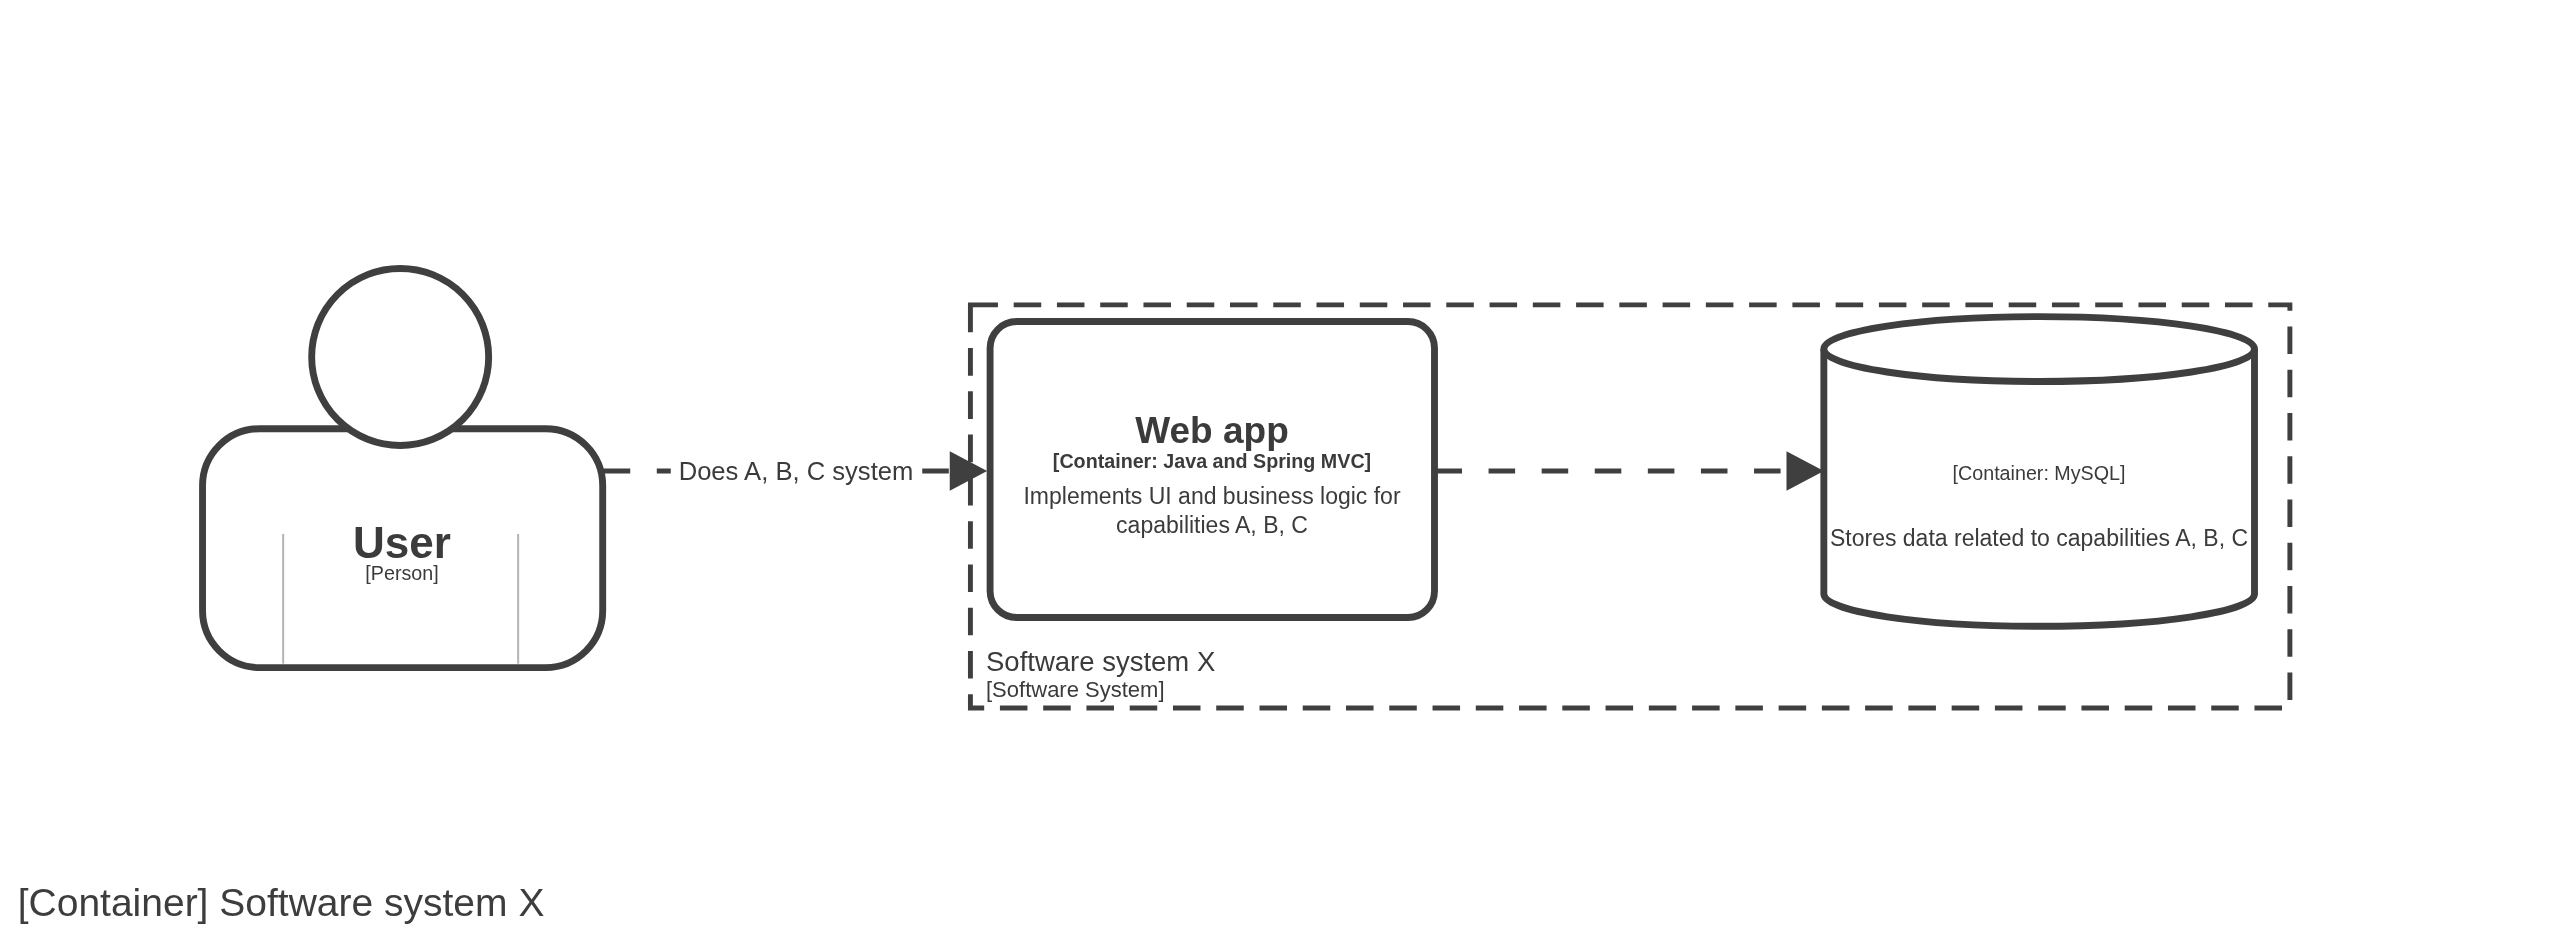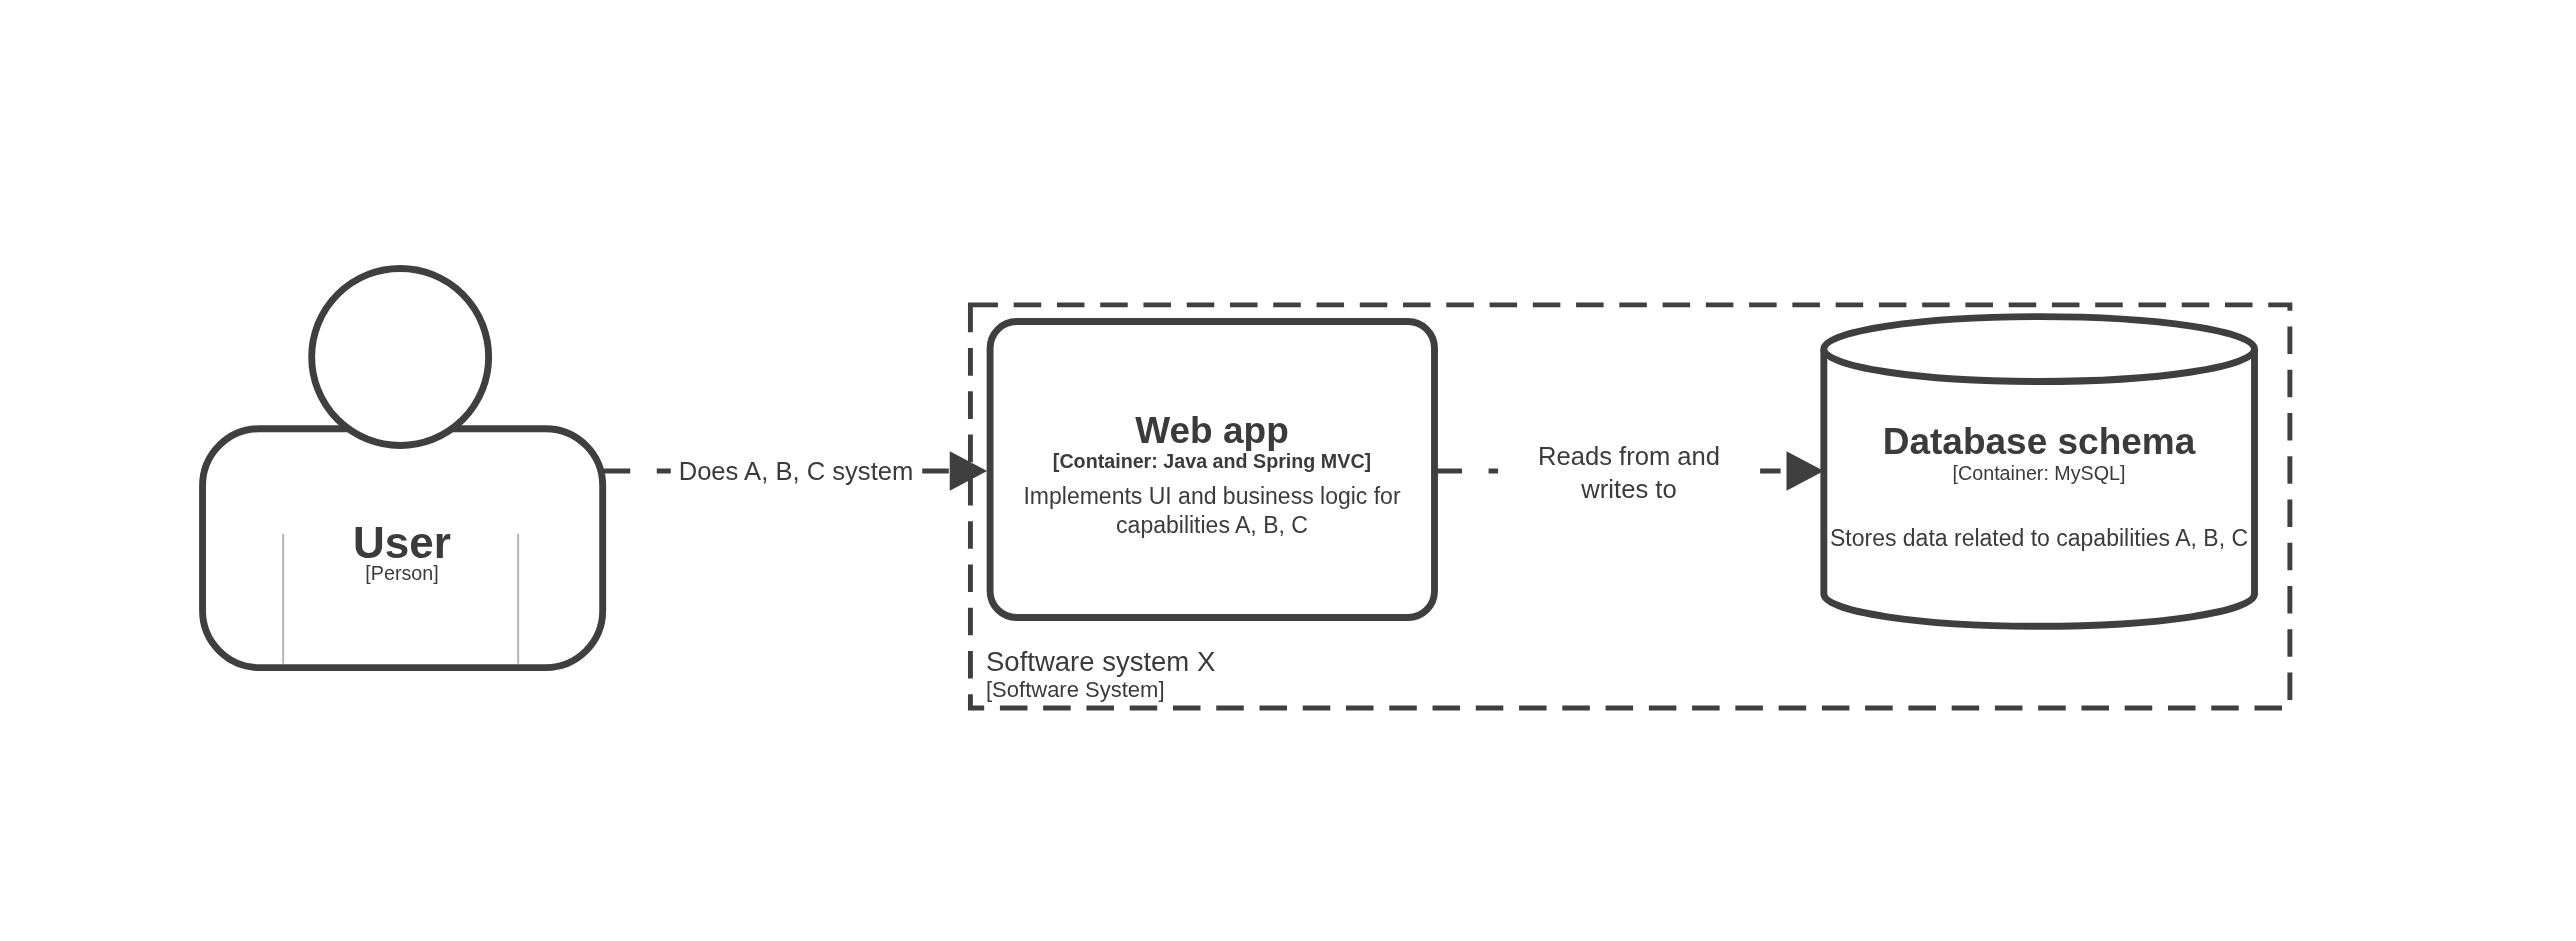--- a/index.html
+++ b/index.html
@@ -106,21 +106,20 @@
 
   <div class="lbl center rel-label rel1-label">Does A, B, C system</div>
 
   <div class="lbl center name webapp-name">Web app</div>
   <div class="lbl center meta webapp-meta">[Container: Java and Spring MVC]</div>
   <div class="lbl center desc webapp-desc">Implements UI and business logic for capabilities A, B, C</div>
 
   <div class="lbl boundary-name">Software system X</div>
   <div class="lbl boundary-meta">[Software System]</div>
 
-  <div class="lbl center rel-label rel2-label">Reads from and writes to</div>
 
-  <div class="lbl center name db-name">Database schema</div>
   <div class="lbl center meta db-meta">[Container: MySQL]</div>
   <div class="lbl center desc db-desc">Stores data related to capabilities A, B, C</div>
 
+  <div class="lbl diagram-title">[Container] Software system X</div>
 
 </div>
 
 
 </body></html>

